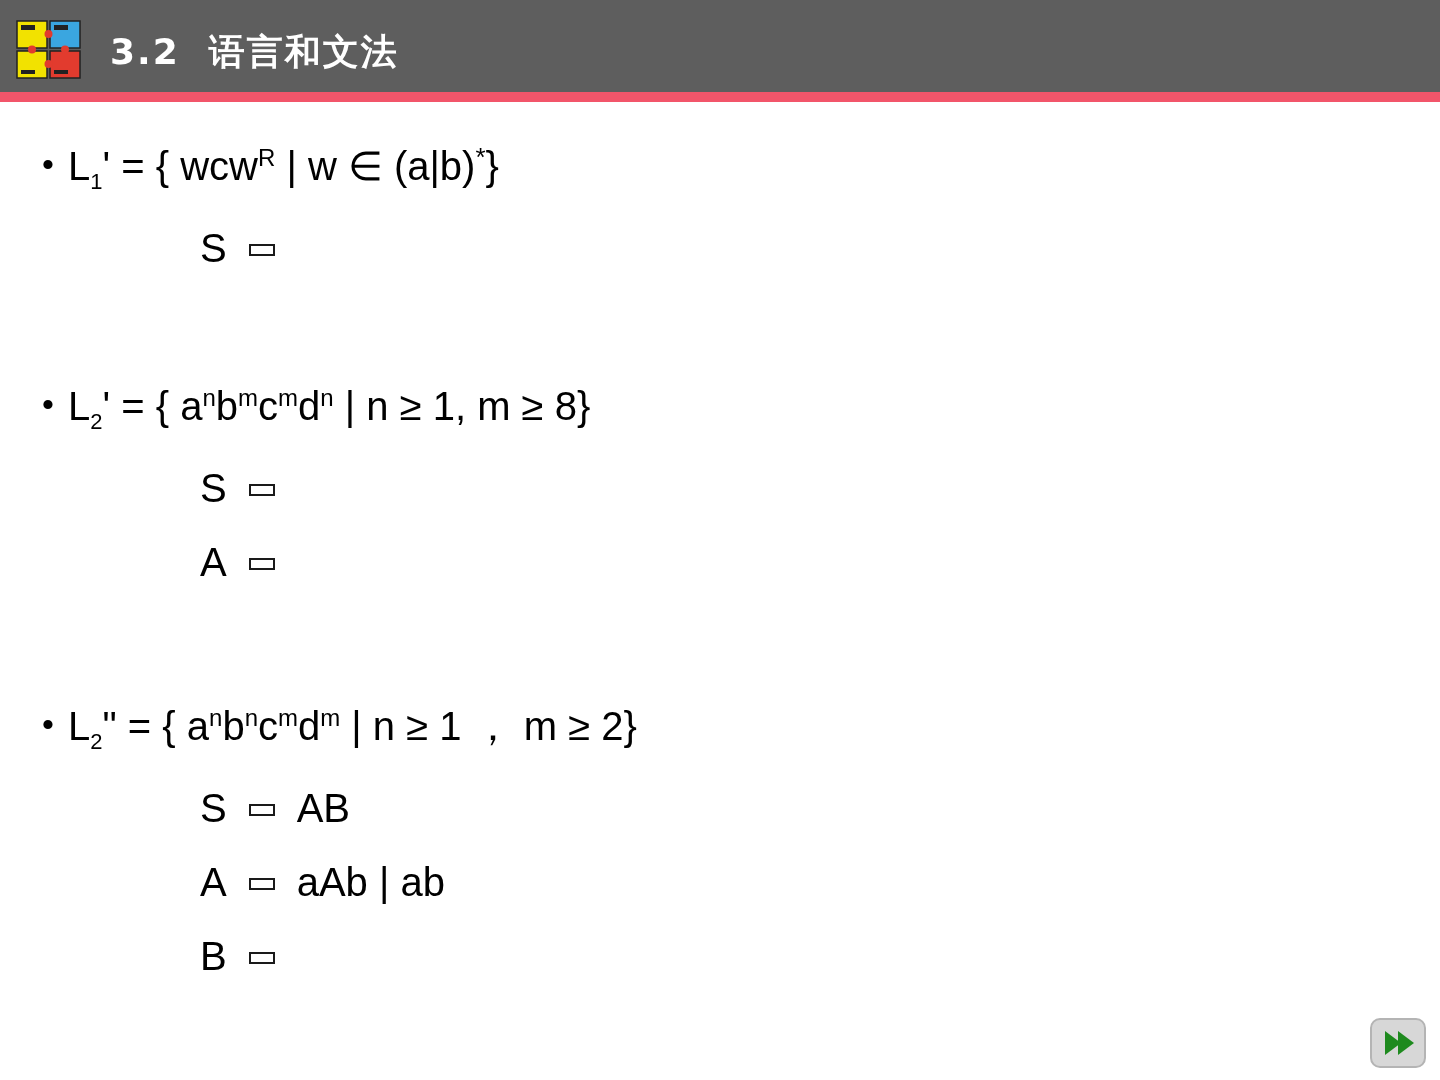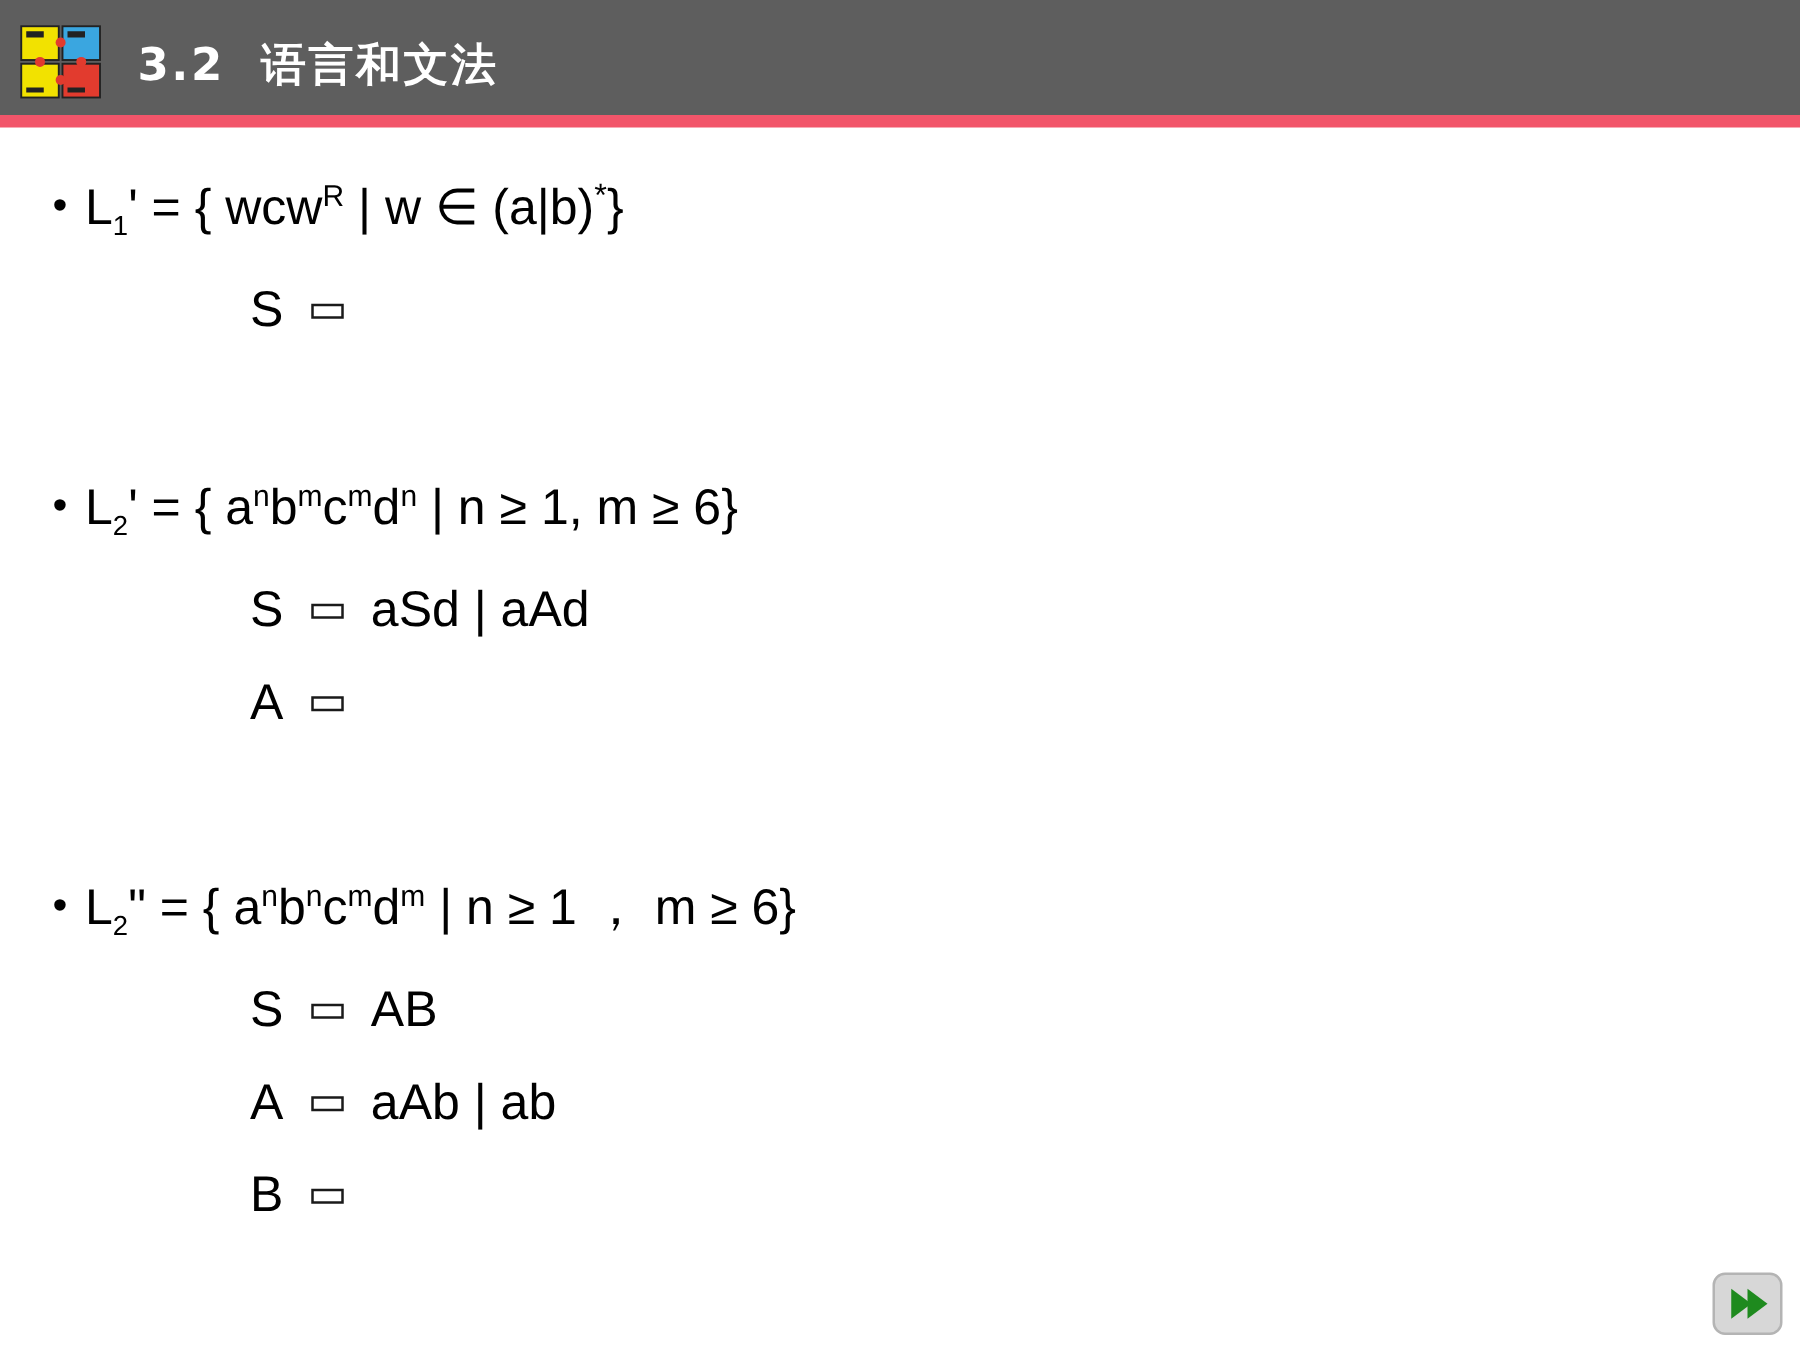--- a/index.html
+++ b/index.html
@@ -166,36 +166,35 @@
       <span class="bullet-dot">•</span><span>L</span><span class="sub">1</span><span>' = { wcw</span><span class="sup">R</span><span> | w ∈ (a|b)</span><span class="supstar">*</span><span>}</span>
     </div>
     <div class="rule-line" style="margin-top: 38px;">
       <span class="lhs">S</span>
       <span class="arrow-box"></span>
     </div>
   </div>
 
   <div class="block" style="top: 282px;">
     <div class="bullet-line">
-      <span class="bullet-dot">•</span><span>L</span><span class="sub">2</span><span>' = { a</span><span class="sup">n</span><span>b</span><span class="sup">m</span><span>c</span><span class="sup">m</span><span>d</span><span class="sup">n</span><span> | n ≥ 1, m ≥ 6}</span>
+      <span class="bullet-dot">•</span><span>L</span><span class="sub">2</span><span>' = { a</span><span class="sup">n</span><span>b</span><span class="sup">m</span><span>c</span><span class="sup">m</span><span>d</span><span class="sup">n</span><span> | n ≥ 1, m ≥ 8}</span>
     </div>
     <div class="rule-line" style="margin-top: 38px;">
       <span class="lhs">S</span>
       <span class="arrow-box"></span>
-      <span>aSd | aAd</span>
     </div>
     <div class="rule-line" style="margin-top: 30px;">
       <span class="lhs">A</span>
       <span class="arrow-box"></span>
     </div>
   </div>
 
   <div class="block" style="top: 602px;">
     <div class="bullet-line">
-      <span class="bullet-dot">•</span><span>L</span><span class="sub">2</span><span>" = { a</span><span class="sup">n</span><span>b</span><span class="sup">n</span><span>c</span><span class="sup">m</span><span>d</span><span class="sup">m</span><span> | n ≥ 1 ，  m ≥ 6}</span>
+      <span class="bullet-dot">•</span><span>L</span><span class="sub">2</span><span>" = { a</span><span class="sup">n</span><span>b</span><span class="sup">n</span><span>c</span><span class="sup">m</span><span>d</span><span class="sup">m</span><span> | n ≥ 1 ，  m ≥ 2}</span>
     </div>
     <div class="rule-line" style="margin-top: 38px;">
       <span class="lhs">S</span>
       <span class="arrow-box"></span>
       <span>AB</span>
     </div>
     <div class="rule-line" style="margin-top: 30px;">
       <span class="lhs">A</span>
       <span class="arrow-box"></span>
       <span>aAb | ab</span>

